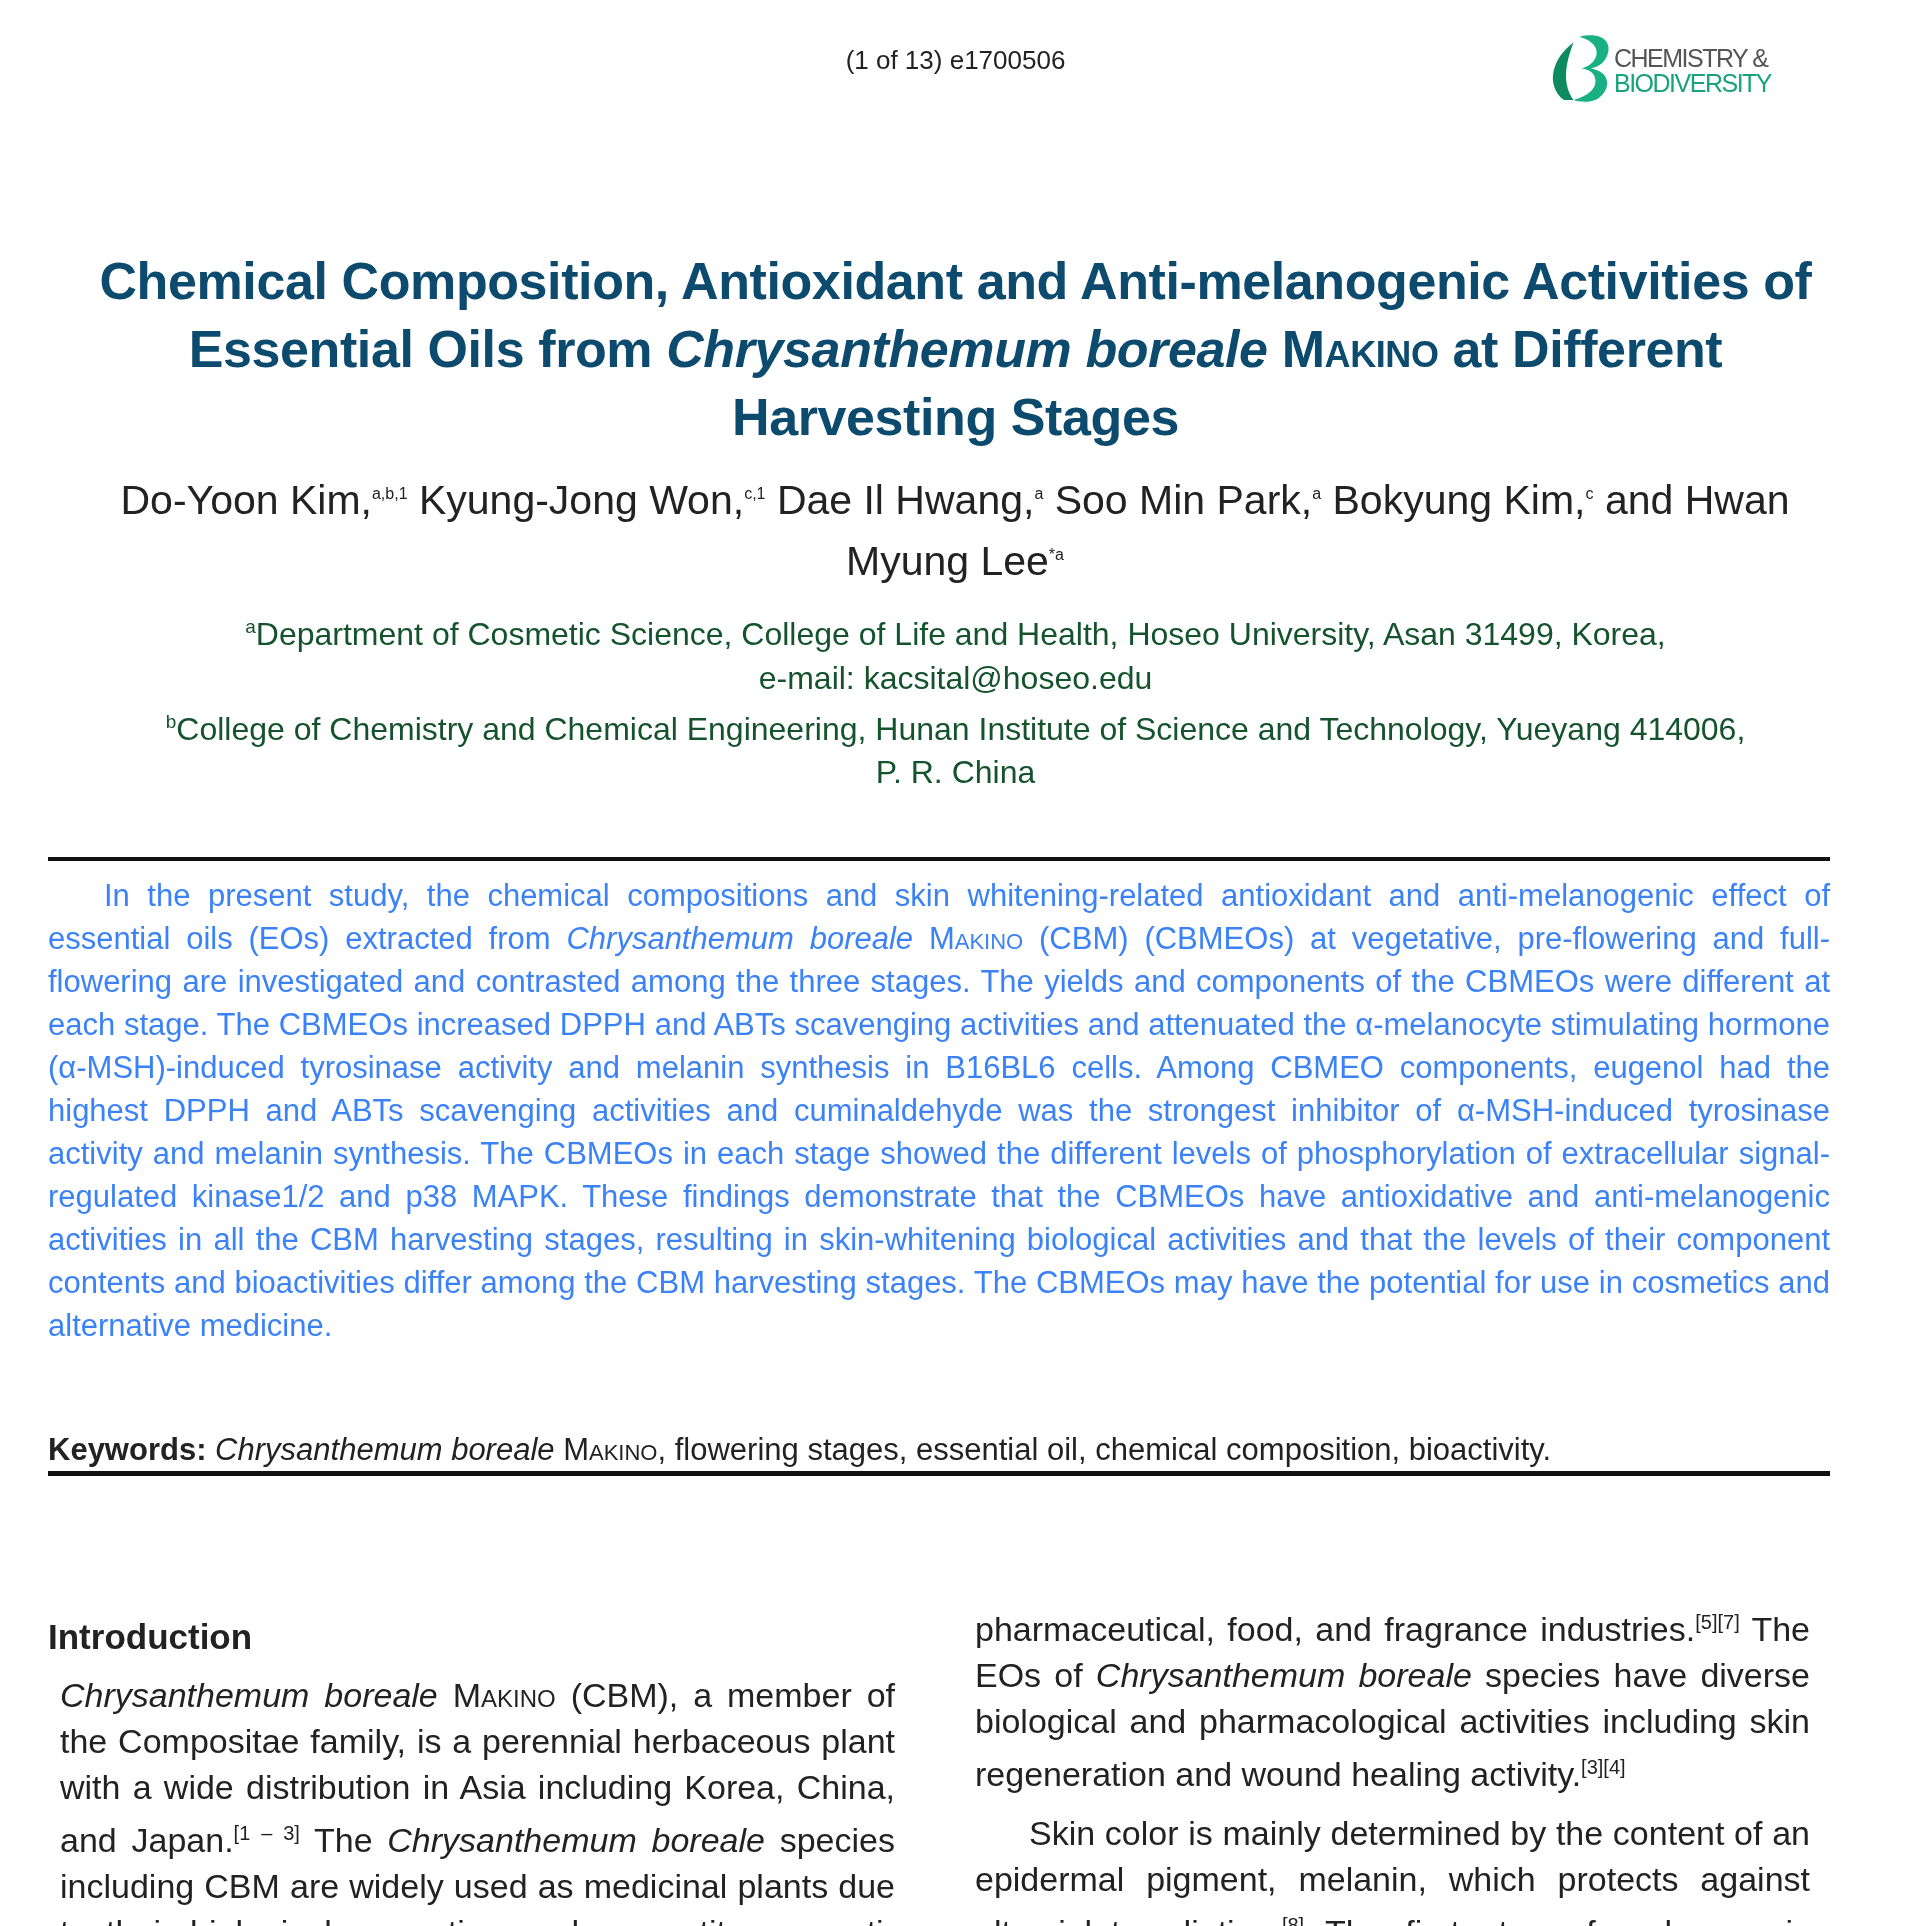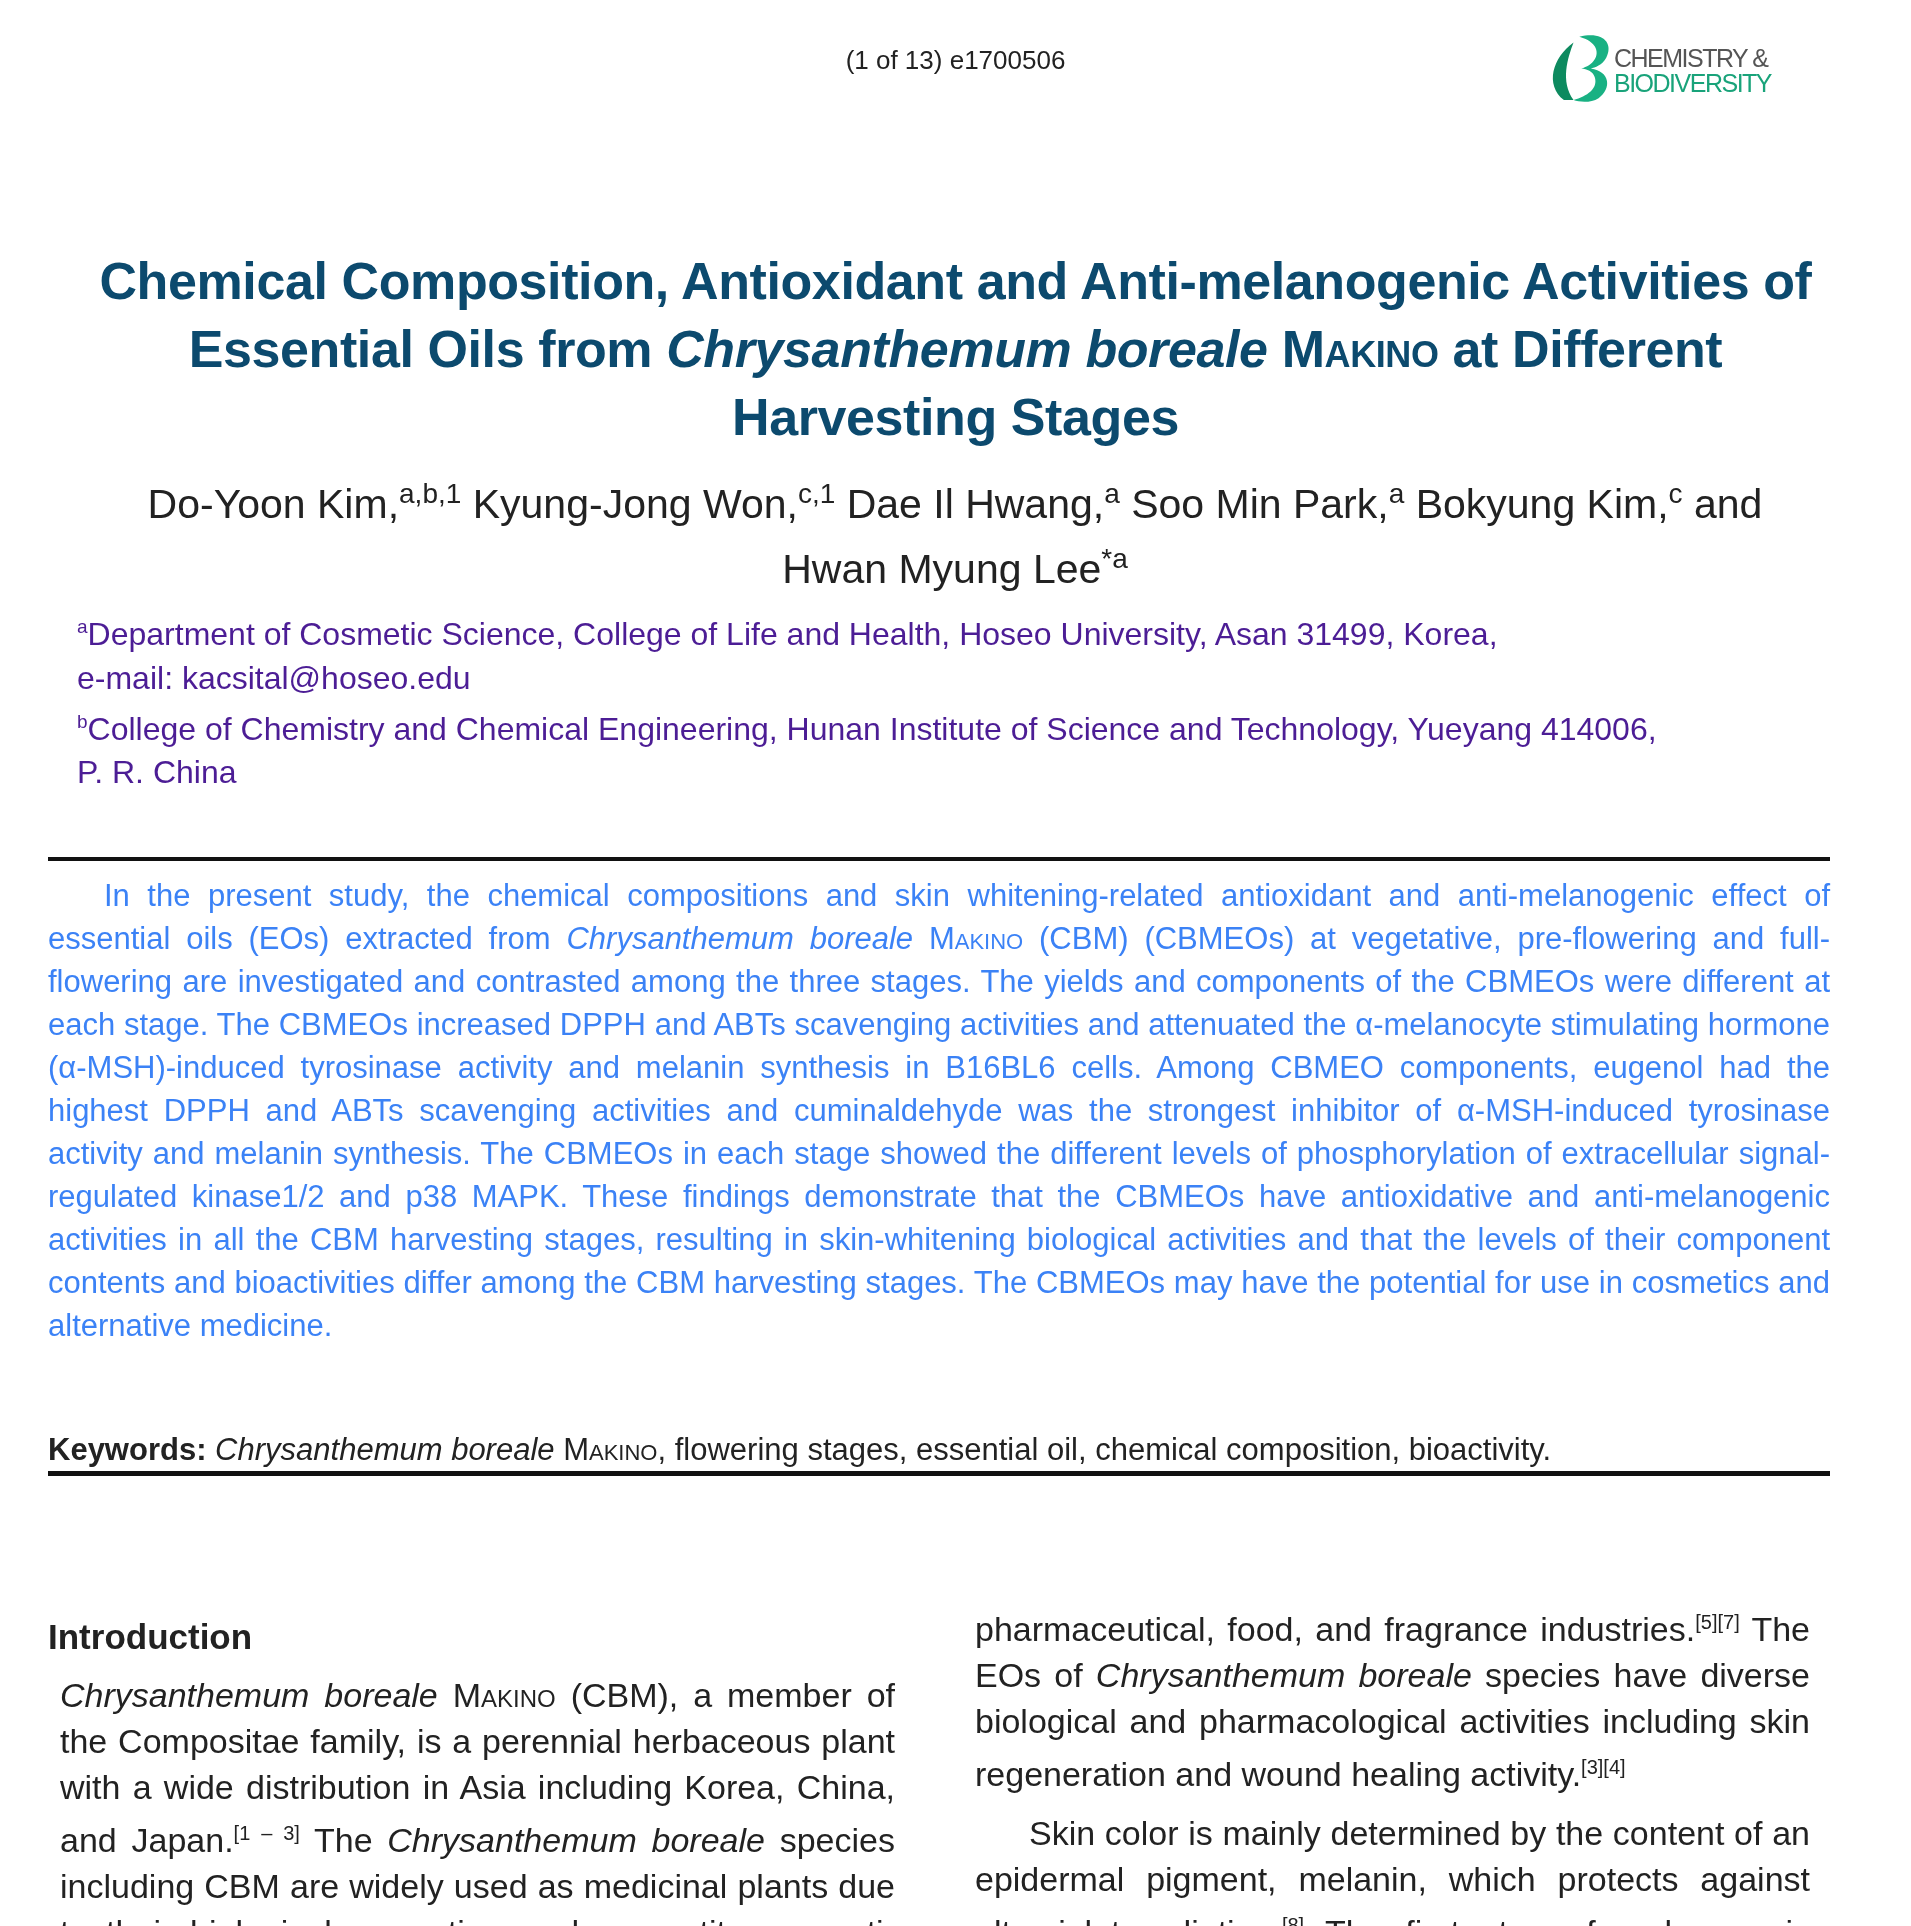--- a/index.html
+++ b/index.html
@@ -18,23 +18,23 @@
   .logo-text span { display: block; }
   .logo-text .l2 { color: #19a37a; }
 
   
   .title { position: absolute; left: 54px; width: 1803px; top: 247px; text-align: center;
            font-size: 52px; line-height: 68px; font-weight: bold; color: #0c4a6e; letter-spacing: -0.4px; }
   .title i { font-style: italic; }
   .sc { font-variant: small-caps; }
   .authors { position: absolute; left: 96px; width: 1718px; top: 466px; text-align: center;
              font-size: 41px; line-height: 55px; color: #222; }
-  .authors sup { font-size: 28px; }
-  .affils { position: absolute; left: 77px; width: 1757px; top: 605px; text-align: left;
-            font-size: 32px; line-height: 44px; color: #4c1d95; }
+  .authors sup { font-size: 16px; }
+  .affils { position: absolute; left: 77px; width: 1757px; top: 605px; text-align: center;
+            font-size: 32px; line-height: 44px; color: #14532d; }
   .affils sup { font-size: 19px; }
 
   .rule { position: absolute; left: 48px; width: 1782px; background: #111; }
 
   
   .abstract { position: absolute; left: 48px; width: 1782px; top: 874px;
               font-size: 31px; line-height: 43px; text-align: justify; color: #3b82f6; text-indent: 56px; }
   .abstract i { font-style: italic; }
   .keywords { position: absolute; left: 48px; width: 1782px; top: 1428px;
               font-size: 31px; line-height: 43px; color: #222; }

